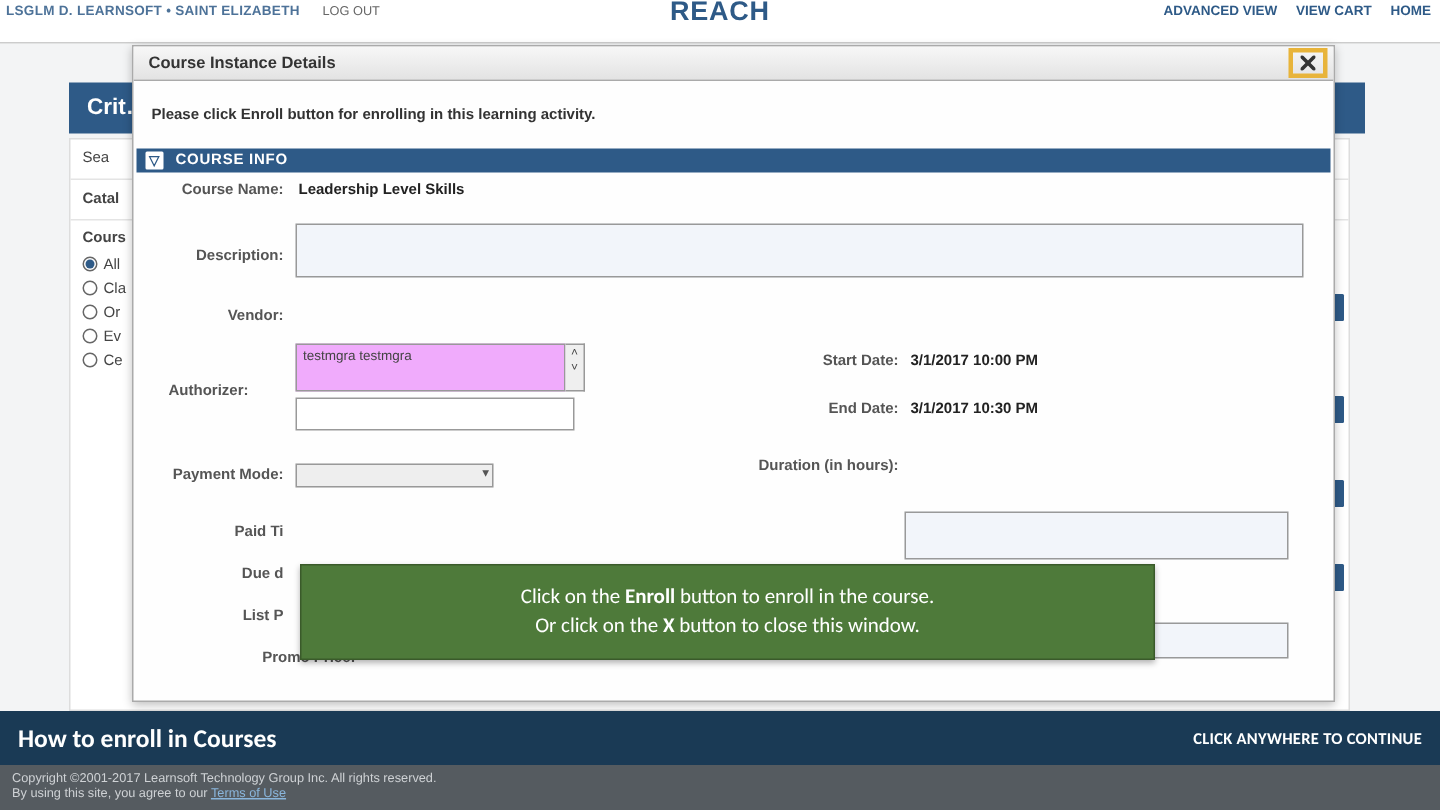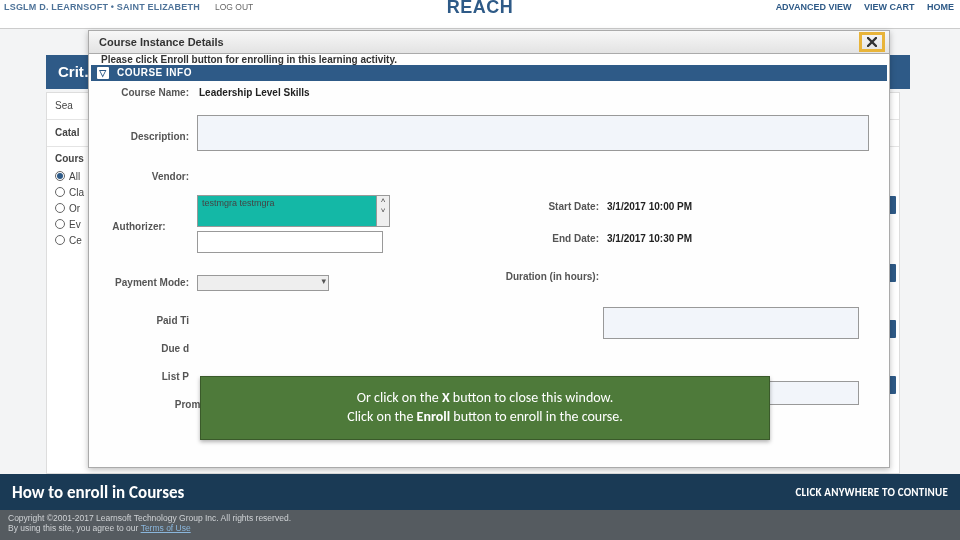--- a/index.html
+++ b/index.html
@@ -161,21 +161,21 @@
     font-size: 10px;
     padding: 0 14px;
     line-height: 20px;
     border-radius: 1px;
     letter-spacing: .3px;
   }
   .instruction {
     font-size: 10px;
     font-weight: 700;
     color: #333;
-    padding: 0 12px;
+    padding: 17px 12px;
   }
   .course-info-bar {
     margin: 0 2px;
     background: #2e5a87;
     color: #fff;
     font-size: 10px;
     font-weight: 700;
     letter-spacing: .5px;
     height: 16px; line-height: 16px;
     padding-left: 26px;
@@ -211,21 +211,21 @@
   }
   .box {
     position: absolute;
     border: 1px solid #999;
     background: #f2f5fa;
   }
   .box.white { background:#fff; }
   .small-ta {
     position: absolute;
     border: 1px solid #999;
-    background: #14b8a6;
+    background: #f0abfc;
     font-size: 9px;
     color: #444;
     padding: 2px 4px;
   }
   .ta-arrows {
     position: absolute;
     right: -14px; top: -1px; width: 12px; height: 100%;
     border: 1px solid #999; border-left: none;
     background: #efefef;
     font-size: 8px; text-align:center; line-height: 10px;
@@ -383,24 +383,24 @@
     <div class="fl" style="left:390px;top:190px;width:120px;">Duration (in hours):</div>
 
     <div class="box" style="left:514px;top:226px;width:254px;height:30px;"></div>
     <div class="box" style="left:514px;top:300px;width:254px;height:22px;"></div>
   </div>
 </div>
 
 <div class="tooltip">
   <div class="inner">
     <div>
-      <span>Or click on the </span><b>X</b><span> button to close this window.</span>
+      <span>Click on the </span><b>Enroll</b><span> button to enroll in the course.</span>
     </div>
     <div>
-      <span>Click on the </span><b>Enroll</b><span> button to enroll in the course.</span>
+      <span>Or click on the </span><b>X</b><span> button to close this window.</span>
     </div>
   </div>
 </div>
 
 <div class="bottom-bar">
   <div class="title">How to enroll in Courses</div>
   <div class="cta">CLICK ANYWHERE TO CONTINUE</div>
 </div>
 <div class="footer">
   <div>Copyright ©2001-2017 Learnsoft Technology Group Inc. All rights reserved.</div>

